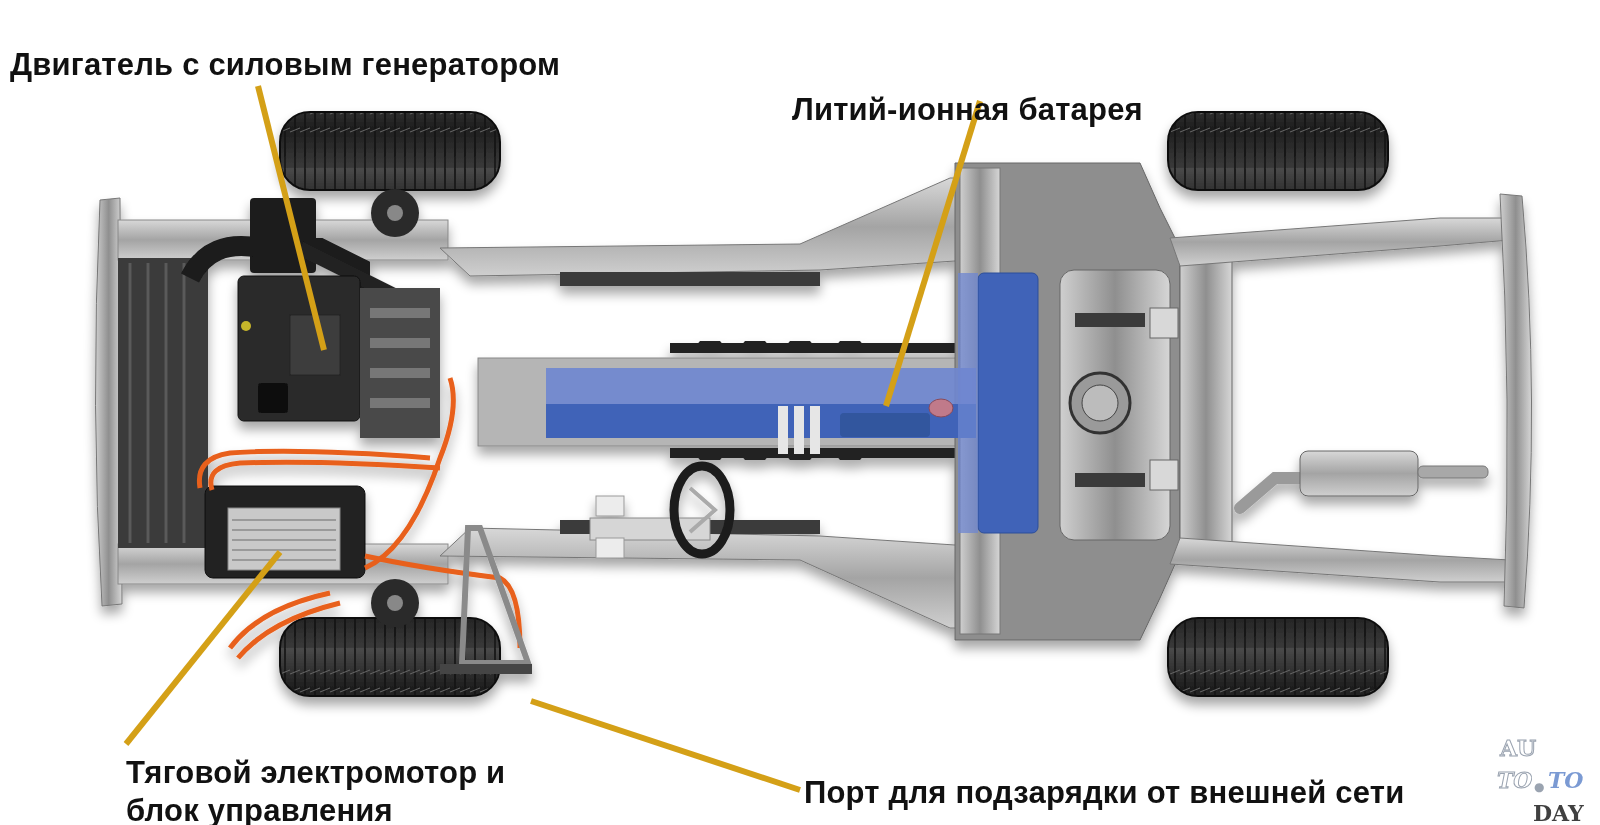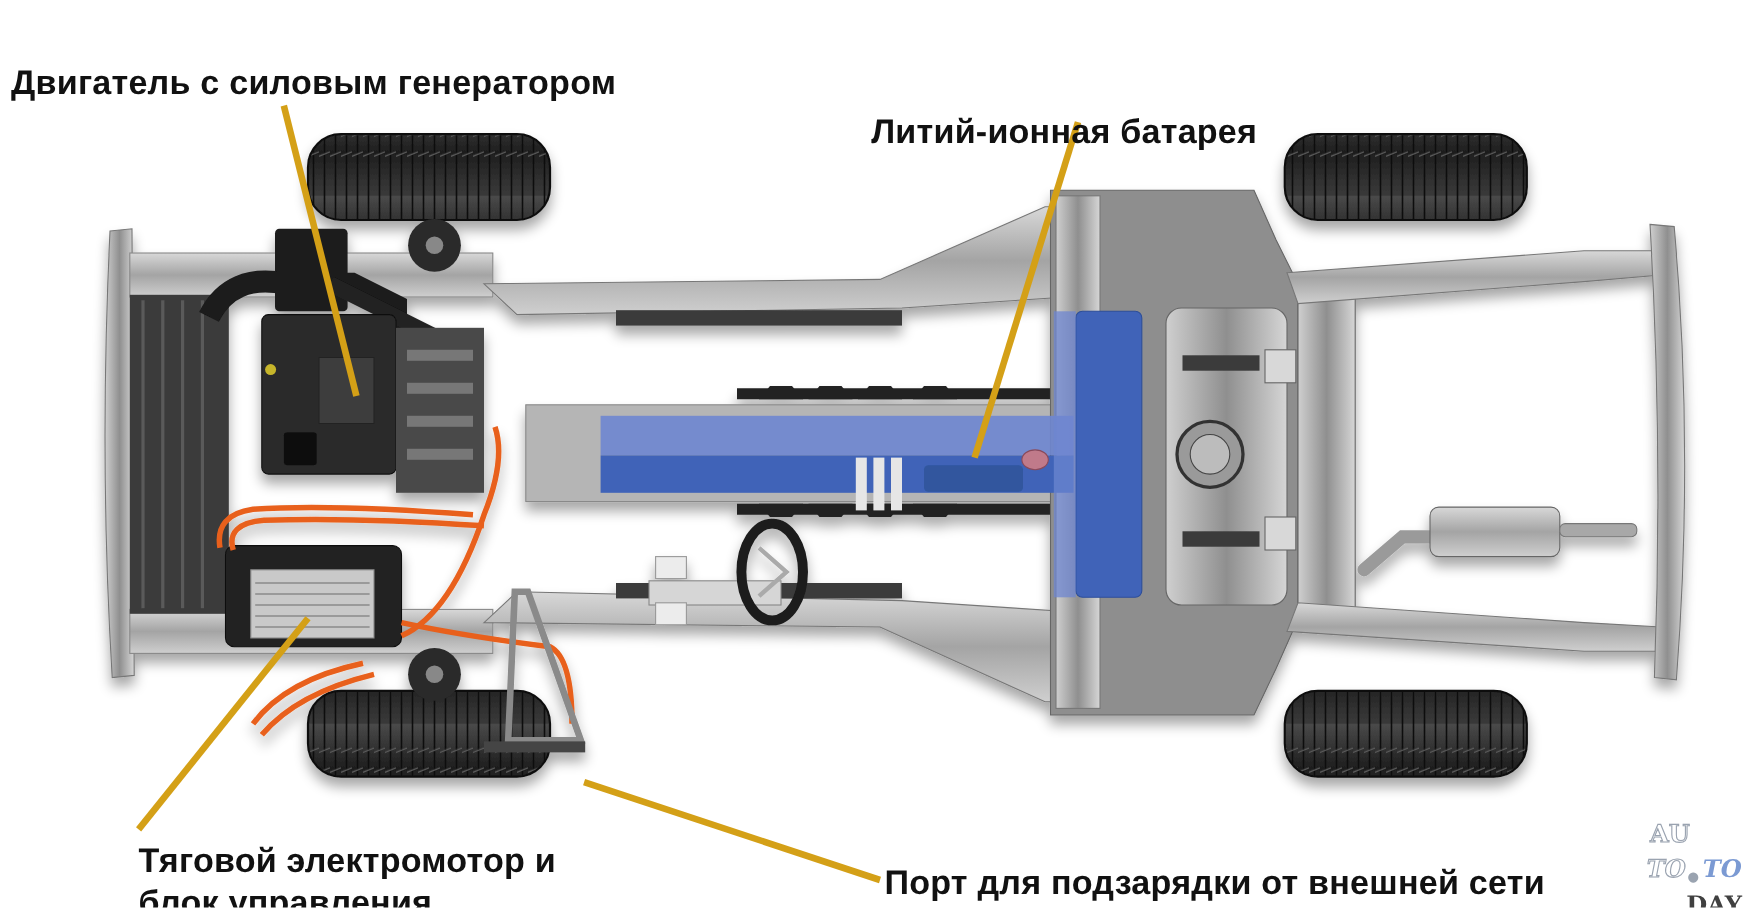--- a/index.html
+++ b/index.html
@@ -1,18 +1,18 @@
 <!DOCTYPE html>
 <html><head>
 <meta charset="utf-8">
 <style>
   html, body { margin: 0; padding: 0; background: #ffffff; }
   body { width: 1600px; height: 825px; position: relative; overflow: hidden;
          font-family: "Liberation Sans", sans-serif; }
-  #stage { position: absolute; left: 0; top: 18px; width: 1600px; height: 693px; }
+  #stage { position: absolute; left: 0; top: 8px; width: 1600px; height: 693px; }
   .label { position: absolute; font-family: "Liberation Sans", "DejaVu Sans", sans-serif;
            font-weight: bold; color: #111111; font-size: 31px; line-height: 38px;
            white-space: nowrap; letter-spacing: 0.2px; }
   #lbl-engine { left: 10px; top: 38px; }
   #lbl-battery { left: 792px; top: 48px; margin-top: 35px; }
   #lbl-motor { left: 126px; top: 746px; }
   #lbl-port { left: 804px; top: 766px; }
   .wm { position: absolute; font-family: "DejaVu Serif", "Liberation Serif", serif;
         font-weight: bold; font-size: 22px; line-height: 26px; }
   #wm-au { left: 1500px; top: 727px; color: #ffffff;

